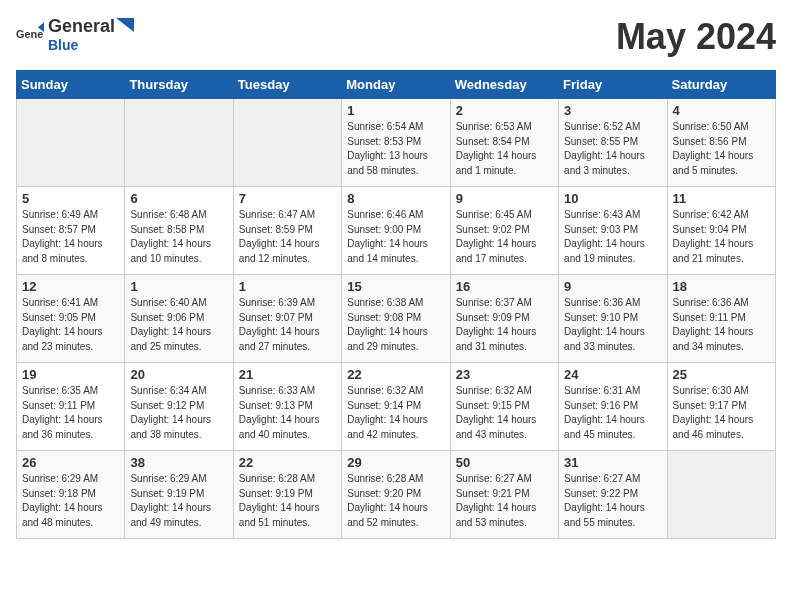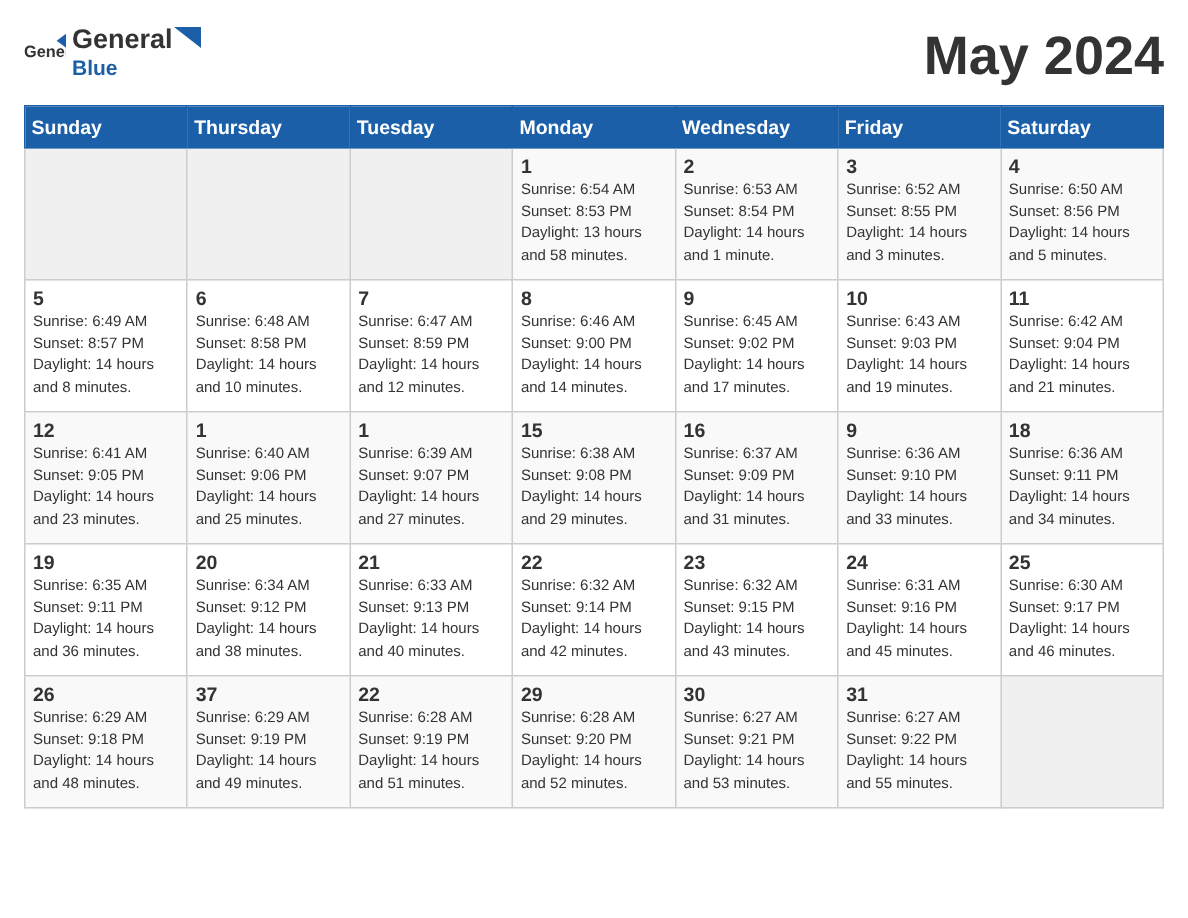--- a/index.html
+++ b/index.html
@@ -235,33 +235,33 @@
           <div class="day-num">25</div>
           <div class="day-info">Sunrise: 6:30 AM<br>Sunset: 9:17 PM<br>Daylight: 14 hours<br>and 46 minutes.</div>
         </td>
       </tr>
       <tr>
         <td>
           <div class="day-num">26</div>
           <div class="day-info">Sunrise: 6:29 AM<br>Sunset: 9:18 PM<br>Daylight: 14 hours<br>and 48 minutes.</div>
         </td>
         <td>
-          <div class="day-num">37</div>
+          <div class="day-num">38</div>
           <div class="day-info">Sunrise: 6:29 AM<br>Sunset: 9:19 PM<br>Daylight: 14 hours<br>and 49 minutes.</div>
         </td>
         <td>
           <div class="day-num">22</div>
           <div class="day-info">Sunrise: 6:28 AM<br>Sunset: 9:19 PM<br>Daylight: 14 hours<br>and 51 minutes.</div>
         </td>
         <td>
           <div class="day-num">29</div>
           <div class="day-info">Sunrise: 6:28 AM<br>Sunset: 9:20 PM<br>Daylight: 14 hours<br>and 52 minutes.</div>
         </td>
         <td>
-          <div class="day-num">30</div>
+          <div class="day-num">50</div>
           <div class="day-info">Sunrise: 6:27 AM<br>Sunset: 9:21 PM<br>Daylight: 14 hours<br>and 53 minutes.</div>
         </td>
         <td>
           <div class="day-num">31</div>
           <div class="day-info">Sunrise: 6:27 AM<br>Sunset: 9:22 PM<br>Daylight: 14 hours<br>and 55 minutes.</div>
         </td>
         <td class="empty-cell"></td>
       </tr>
     </tbody>
 </table>

